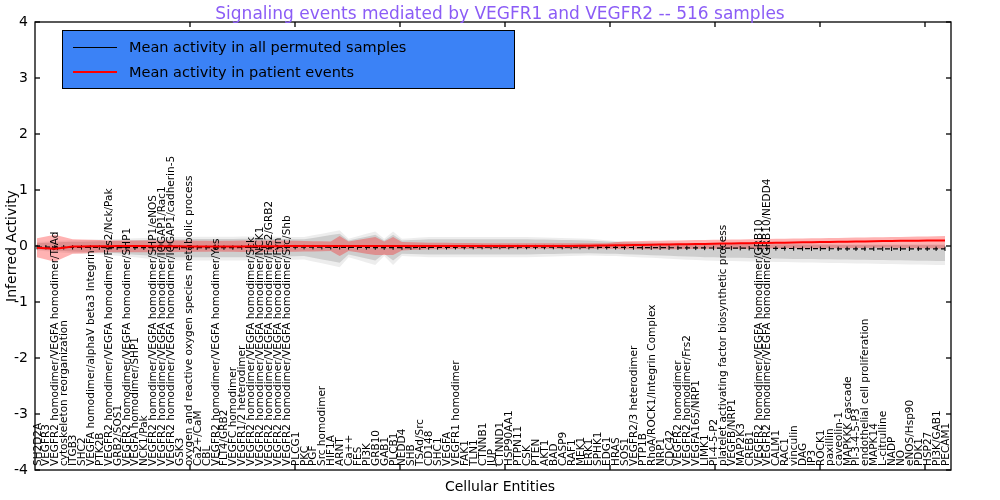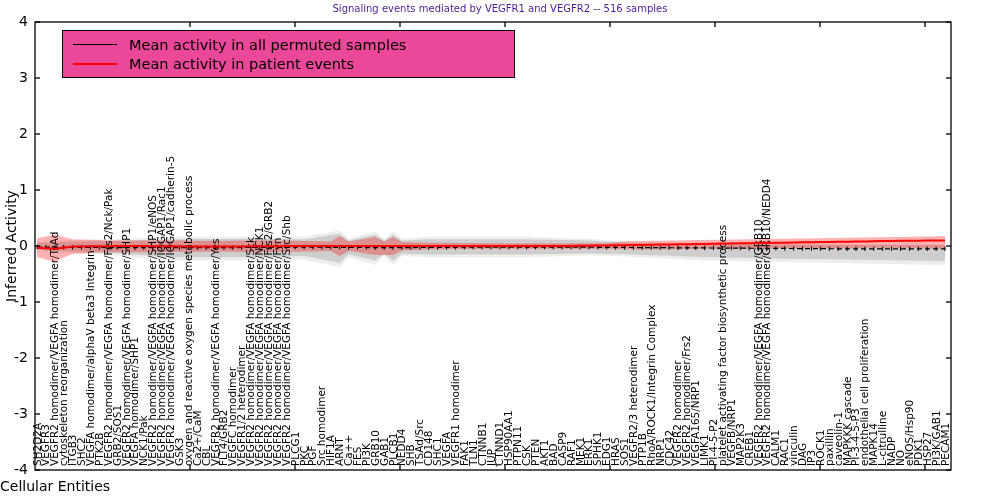--- a/index.html
+++ b/index.html
@@ -1,27 +1,27 @@
 <!DOCTYPE html>
 <html><head>
 <meta charset="utf-8">
 <style>
   html,body{margin:0;padding:0;background:#fff;}
   #stage{position:relative;width:1000px;height:500px;background:#ffffff;
          font-family:"DejaVu Sans","Liberation Sans",sans-serif;overflow:hidden;}
   #plot-svg{position:absolute;left:0;top:0;}
   .title{position:absolute;left:0;top:3px;width:1000px;text-align:center;
-         font-size:10px;color:#4c1d95;}
-  .xlabel{position:absolute;left:0;top:478px;width:1000px;
+         font-size:17px;color:#8b5cf6;}
+  .xlabel{position:absolute;left:0;top:478px;width:1000px;text-align:center;
           font-size:14px;color:#000;}
   .ylabel{position:absolute;left:-137px;top:236px;width:300px;height:20px;
           text-align:center;font-size:14px;color:#000;transform:rotate(-90deg);}
   .ytick{position:absolute;width:26px;text-align:right;font-size:14px;color:#000;}
-  .legend{position:absolute;left:62px;top:30px;width:453px;height:48px;
-          border:1.5px solid #000;background:#ec4899;box-sizing:border-box;
+  .legend{position:absolute;left:62px;top:30px;width:453px;height:59px;
+          border:1.5px solid #000;background:#3b82f6;box-sizing:border-box;
           display:flex;flex-direction:column;justify-content:space-around;padding:4px 0;}
   .legend-row{display:flex;align-items:center;height:26px;}
   .legend-line{width:44px;height:0;margin-left:10px;margin-right:12px;border-top-style:solid;}
   .legend-label{font-size:14.5px;color:#000;}
 </style>
 </head>
 <body>
 
 <div id="stage">
   <svg id="plot-svg" width="1000" height="500">

